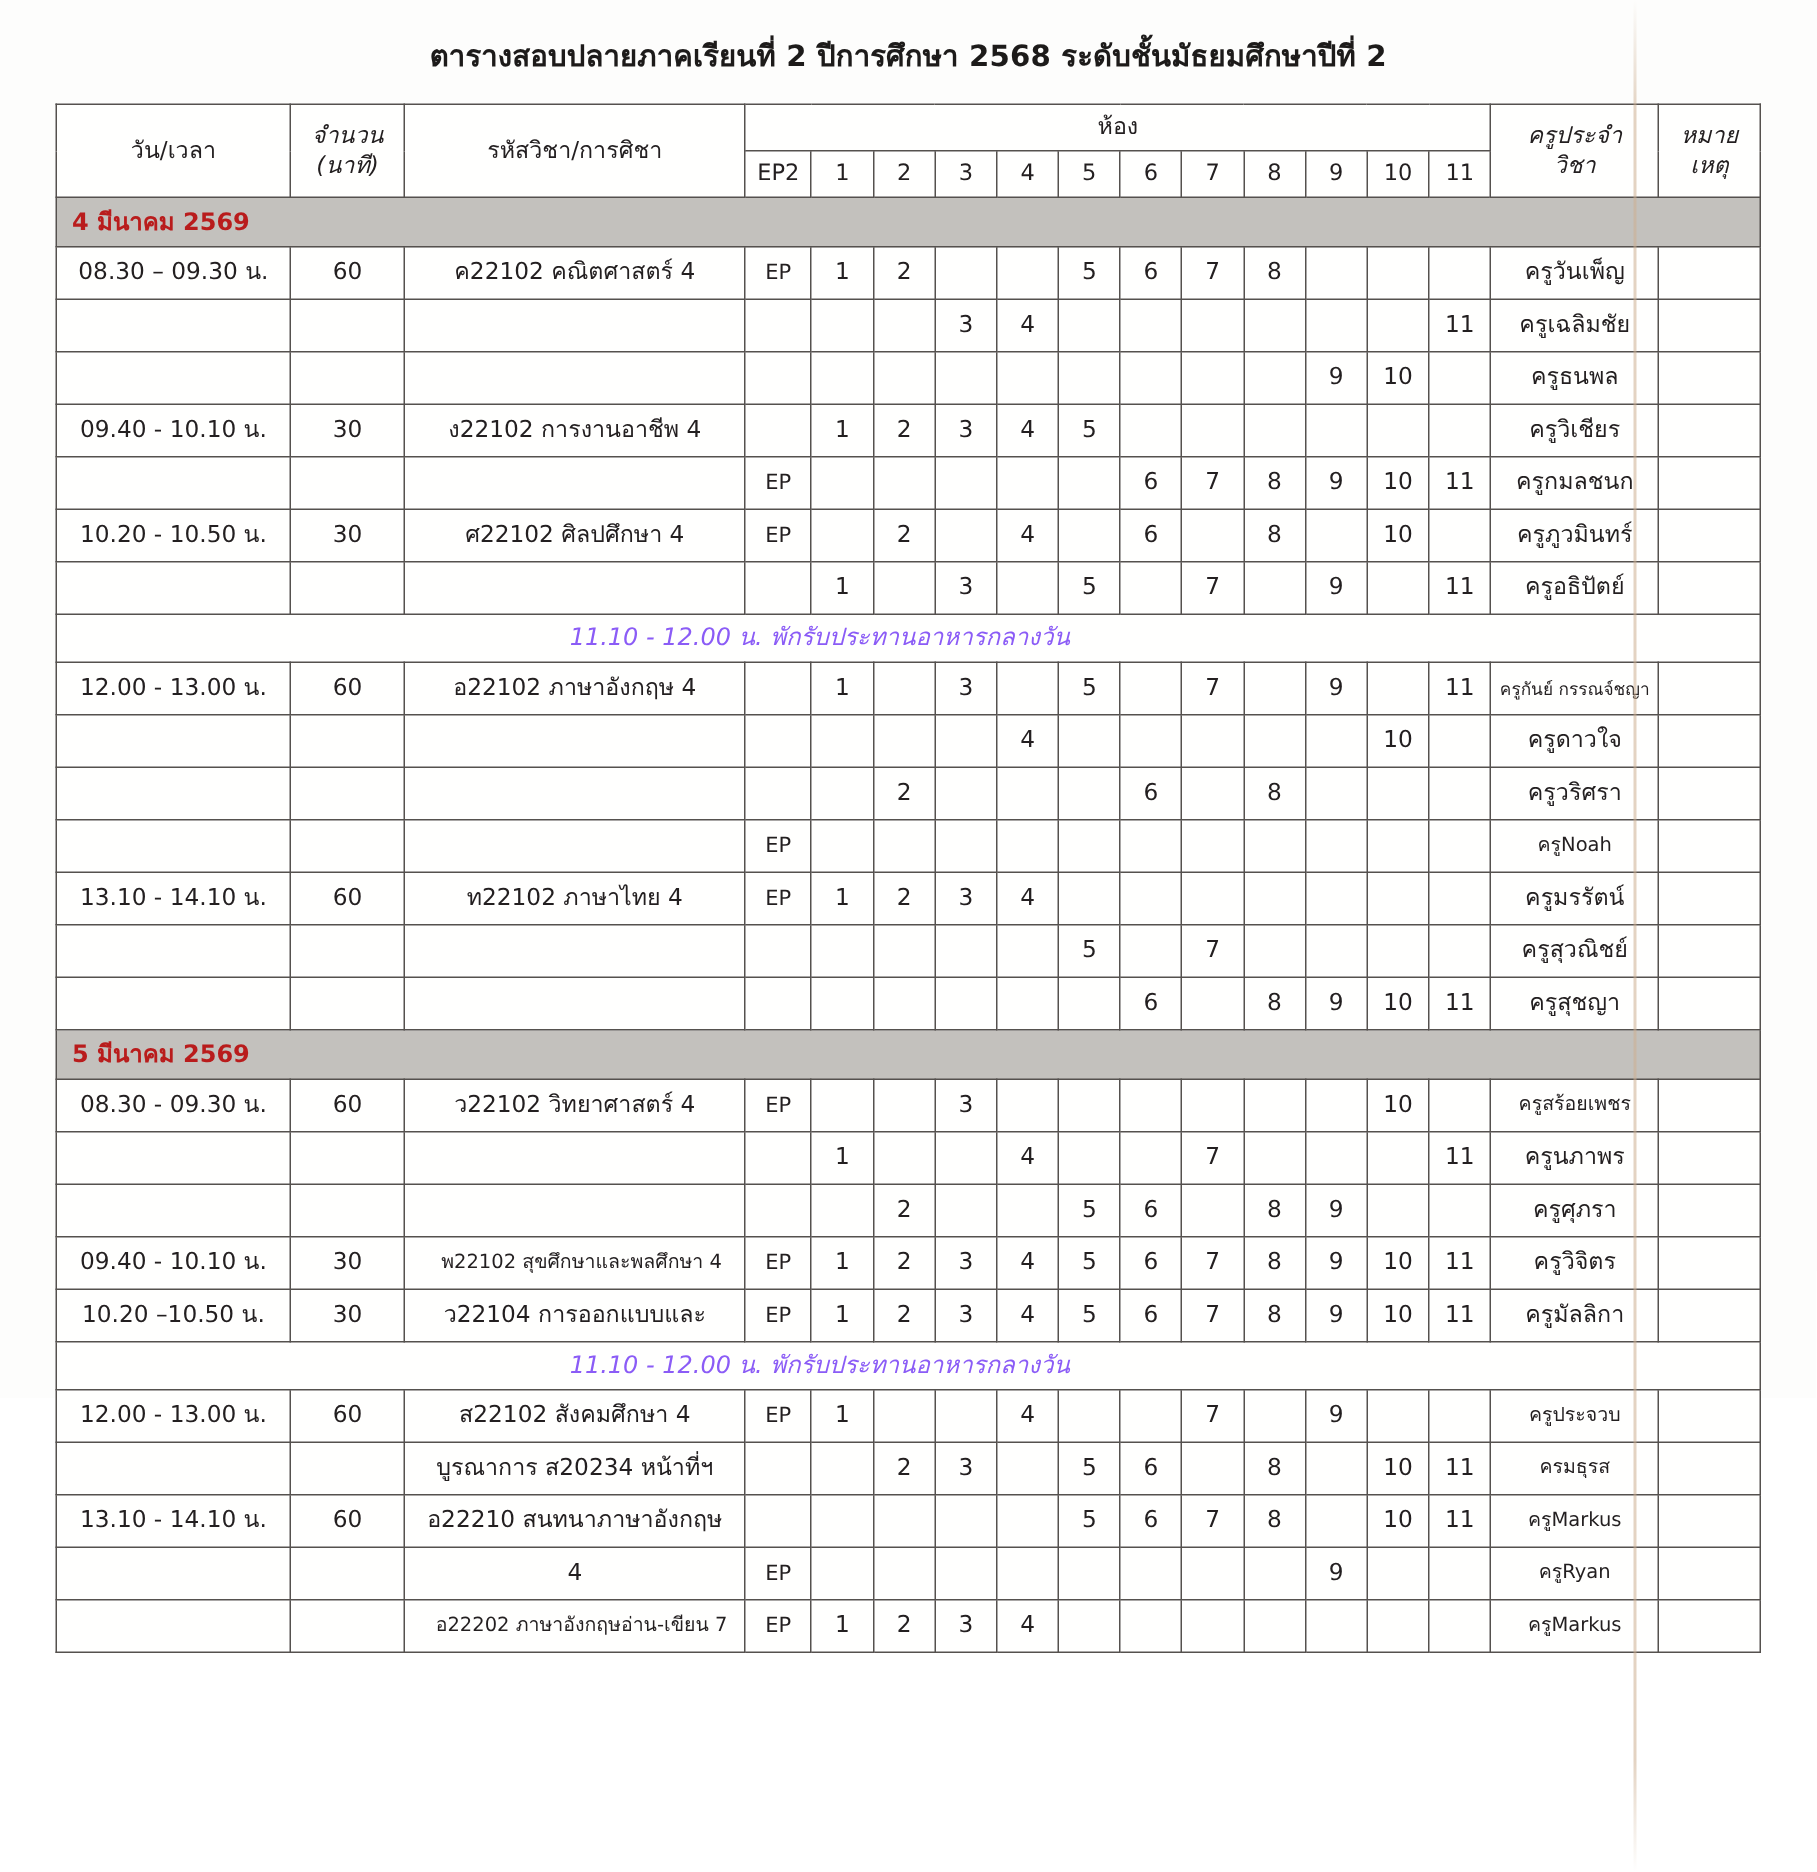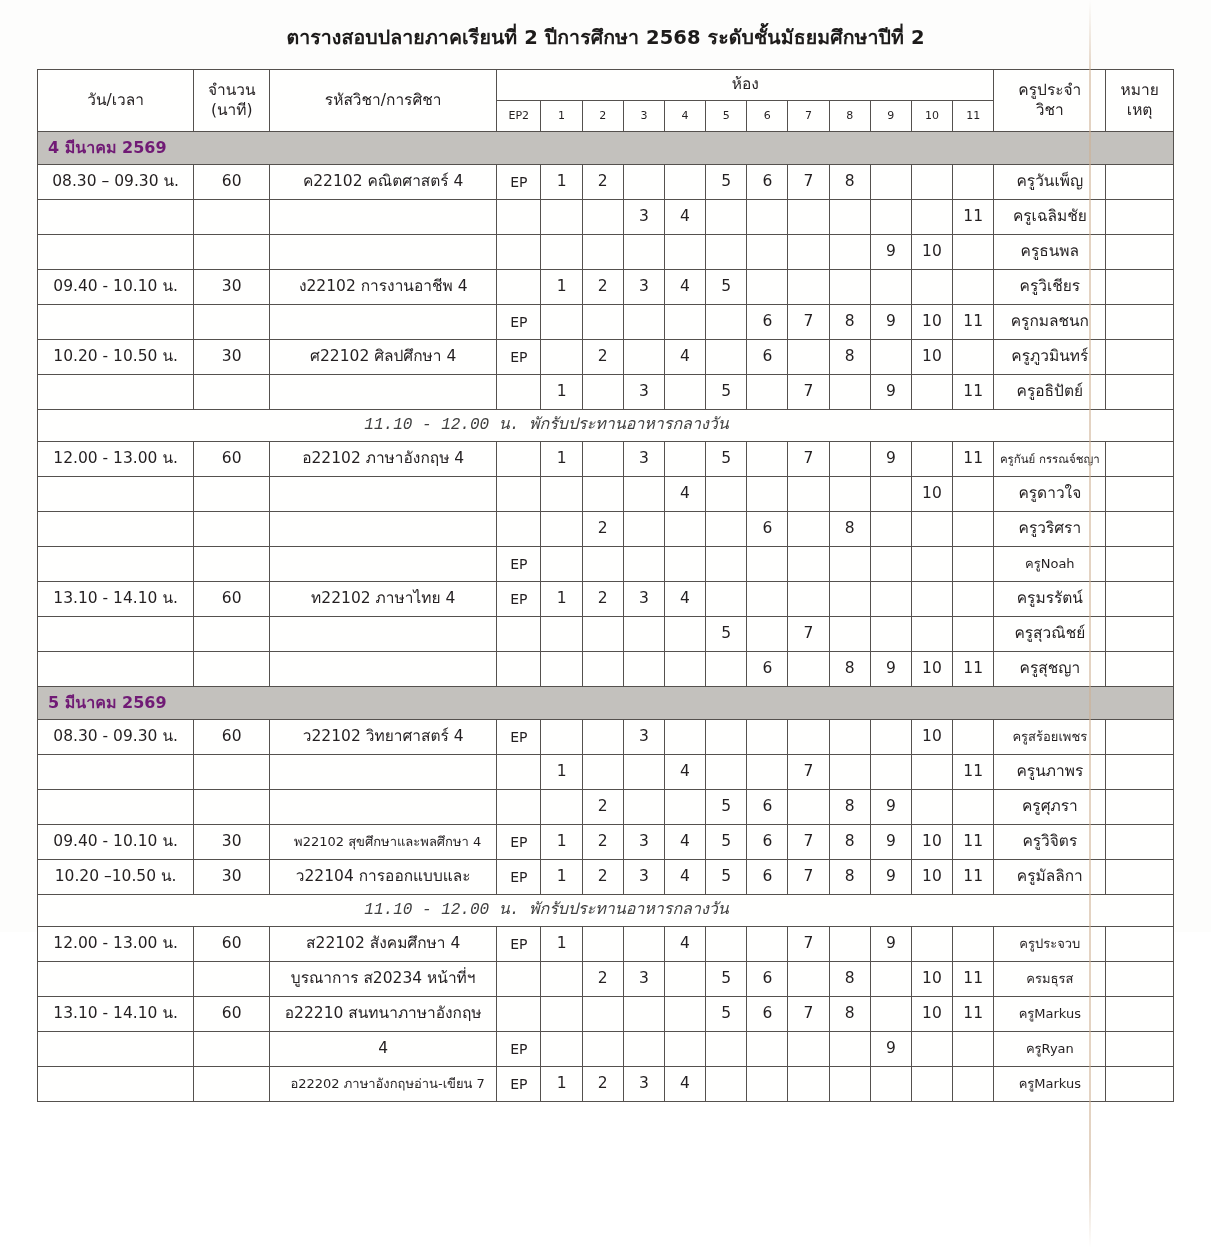--- a/index.html
+++ b/index.html
@@ -66,25 +66,26 @@
   col.c-teach { width: 106px; }
   col.c-note  { width: 64px;  }
 
   thead th.h-main {
     height: 31px;
     font-size: 15.5px;
   }
   thead th.h-rooms-group { height: 31px; }
   thead th.h-roomnum {
     height: 31px;
-    font-size: 11px;
+    font-size: 15px;
   }
   thead th.h-two {
     line-height: 1.25;
     padding: 2px 0;
+    font-style: italic;
   }
 
   td.time-cell {
     text-align: left;
     padding-left: 5px;
     font-size: 15.5px;
   }
   td.min-cell { font-size: 15.5px; }
   td.subj-cell {
     text-align: left;
@@ -103,30 +104,29 @@
   td.teach-cell.small { font-size: 13px; }
   td.note-cell { }
 
   tr.date-row td {
     background: #c3c1bd;
     text-align: left;
     padding-left: 10px;
     height: 33px;
     font-size: 16px;
     font-weight: bold;
-    color: #701a75;
+    color: #b91c1c;
   }
   tr.break-row td {
     height: 32px;
     text-align: center;
     font-style: italic;
     font-size: 16px;
     padding-right: 118px;
-    color: #404040;
-    font-family: Liberation Mono, monospace;
+    color: #8b5cf6;
   }
   .rowh { height: 35px; }
 </style>
 </head>
 <body>
 
 <div id="page">
   <div id="scanline"></div>
 
   <h1 class="doc-title">ตารางสอบปลายภาคเรียนที่ 2 ปีการศึกษา 2568 ระดับชั้นมัธยมศึกษาปีที่ 2</h1>

